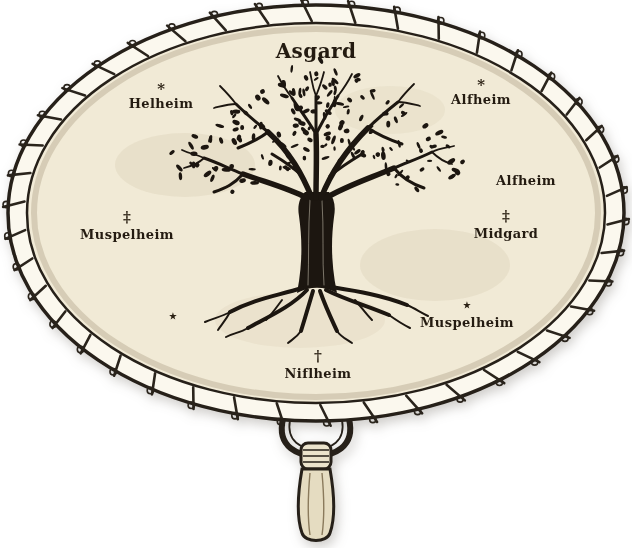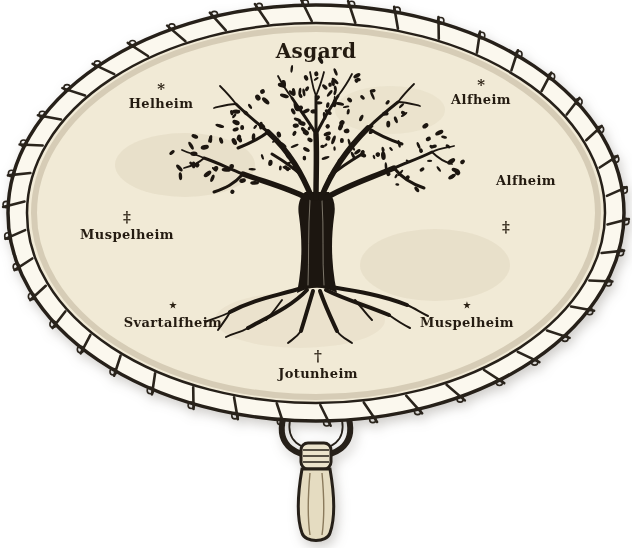--- a/index.html
+++ b/index.html
@@ -414,31 +414,31 @@
   <div class="realm p-vanaheim">
     <span class="rune">∗</span>
     <span class="realm-name">Alfheim</span>
   </div>
   <div class="realm p-alfheim">
     <span class="rune"></span>
     <span class="realm-name">Alfheim</span>
   </div>
   <div class="realm p-midgard">
     <span class="rune">‡</span>
+    <span class="realm-name">Midgard</span>
   </div>
   <div class="realm p-muspelheim">
     <span class="rune">‡</span>
     <span class="realm-name">Muspelheim</span>
   </div>
   <div class="realm p-svartalfheim">
     <span class="rune">⋆</span>
-    <span class="realm-name">Svartalfheim</span>
   </div>
   <div class="realm p-jotunheim">
     <span class="rune">⋆</span>
     <span class="realm-name">Muspelheim</span>
   </div>
   <div class="realm p-niflheim">
     <span class="rune">†</span>
-    <span class="realm-name">Jotunheim</span>
+    <span class="realm-name">Niflheim</span>
   </div>
 
 </div>
 
 </body></html>

